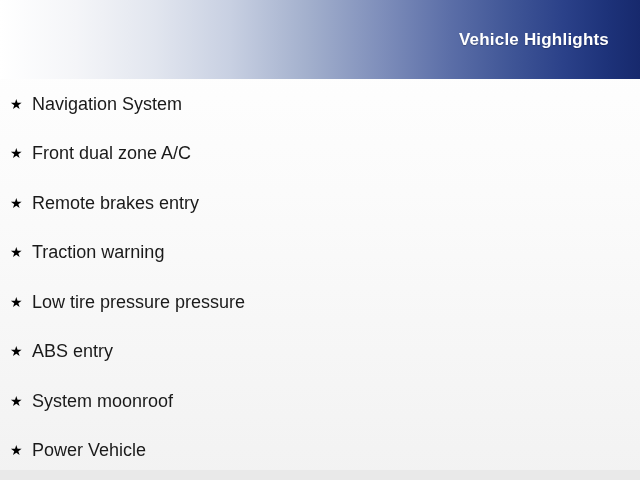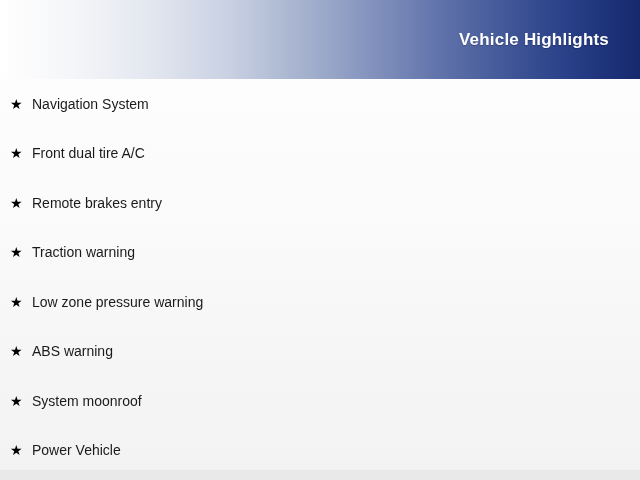--- a/index.html
+++ b/index.html
@@ -68,21 +68,21 @@
   }
   .bullet-star {
     width: 22px;
     flex: 0 0 22px;
     text-align: left;
     font-size: 14px;
     line-height: 1;
     color: #000000;
   }
   .bullet-text {
-    font-size: 14px;
+    font-size: 18px;
     color: #1a1a1a;
     line-height: 1;
     white-space: nowrap;
   }
   .footer-strip {
     position: absolute;
     left: 0;
     bottom: 0;
     width: 640px;
     height: 10px;
@@ -101,41 +101,41 @@
   <div class="body-area">
     <ul class="bullet-list">
 
       <li class="bullet-item">
         <span class="bullet-star">★</span>
         <span class="bullet-text">Navigation System</span>
       </li>
 
       <li class="bullet-item">
         <span class="bullet-star">★</span>
-        <span class="bullet-text">Front dual tire A/C</span>
+        <span class="bullet-text">Front dual zone A/C</span>
       </li>
 
       <li class="bullet-item">
         <span class="bullet-star">★</span>
         <span class="bullet-text">Remote brakes entry</span>
       </li>
 
       <li class="bullet-item">
         <span class="bullet-star">★</span>
         <span class="bullet-text">Traction warning</span>
       </li>
 
       <li class="bullet-item">
         <span class="bullet-star">★</span>
-        <span class="bullet-text">Low zone pressure warning</span>
+        <span class="bullet-text">Low tire pressure pressure</span>
       </li>
 
       <li class="bullet-item">
         <span class="bullet-star">★</span>
-        <span class="bullet-text">ABS warning</span>
+        <span class="bullet-text">ABS entry</span>
       </li>
 
       <li class="bullet-item">
         <span class="bullet-star">★</span>
         <span class="bullet-text">System moonroof</span>
       </li>
 
       <li class="bullet-item">
         <span class="bullet-star">★</span>
         <span class="bullet-text">Power Vehicle</span>

